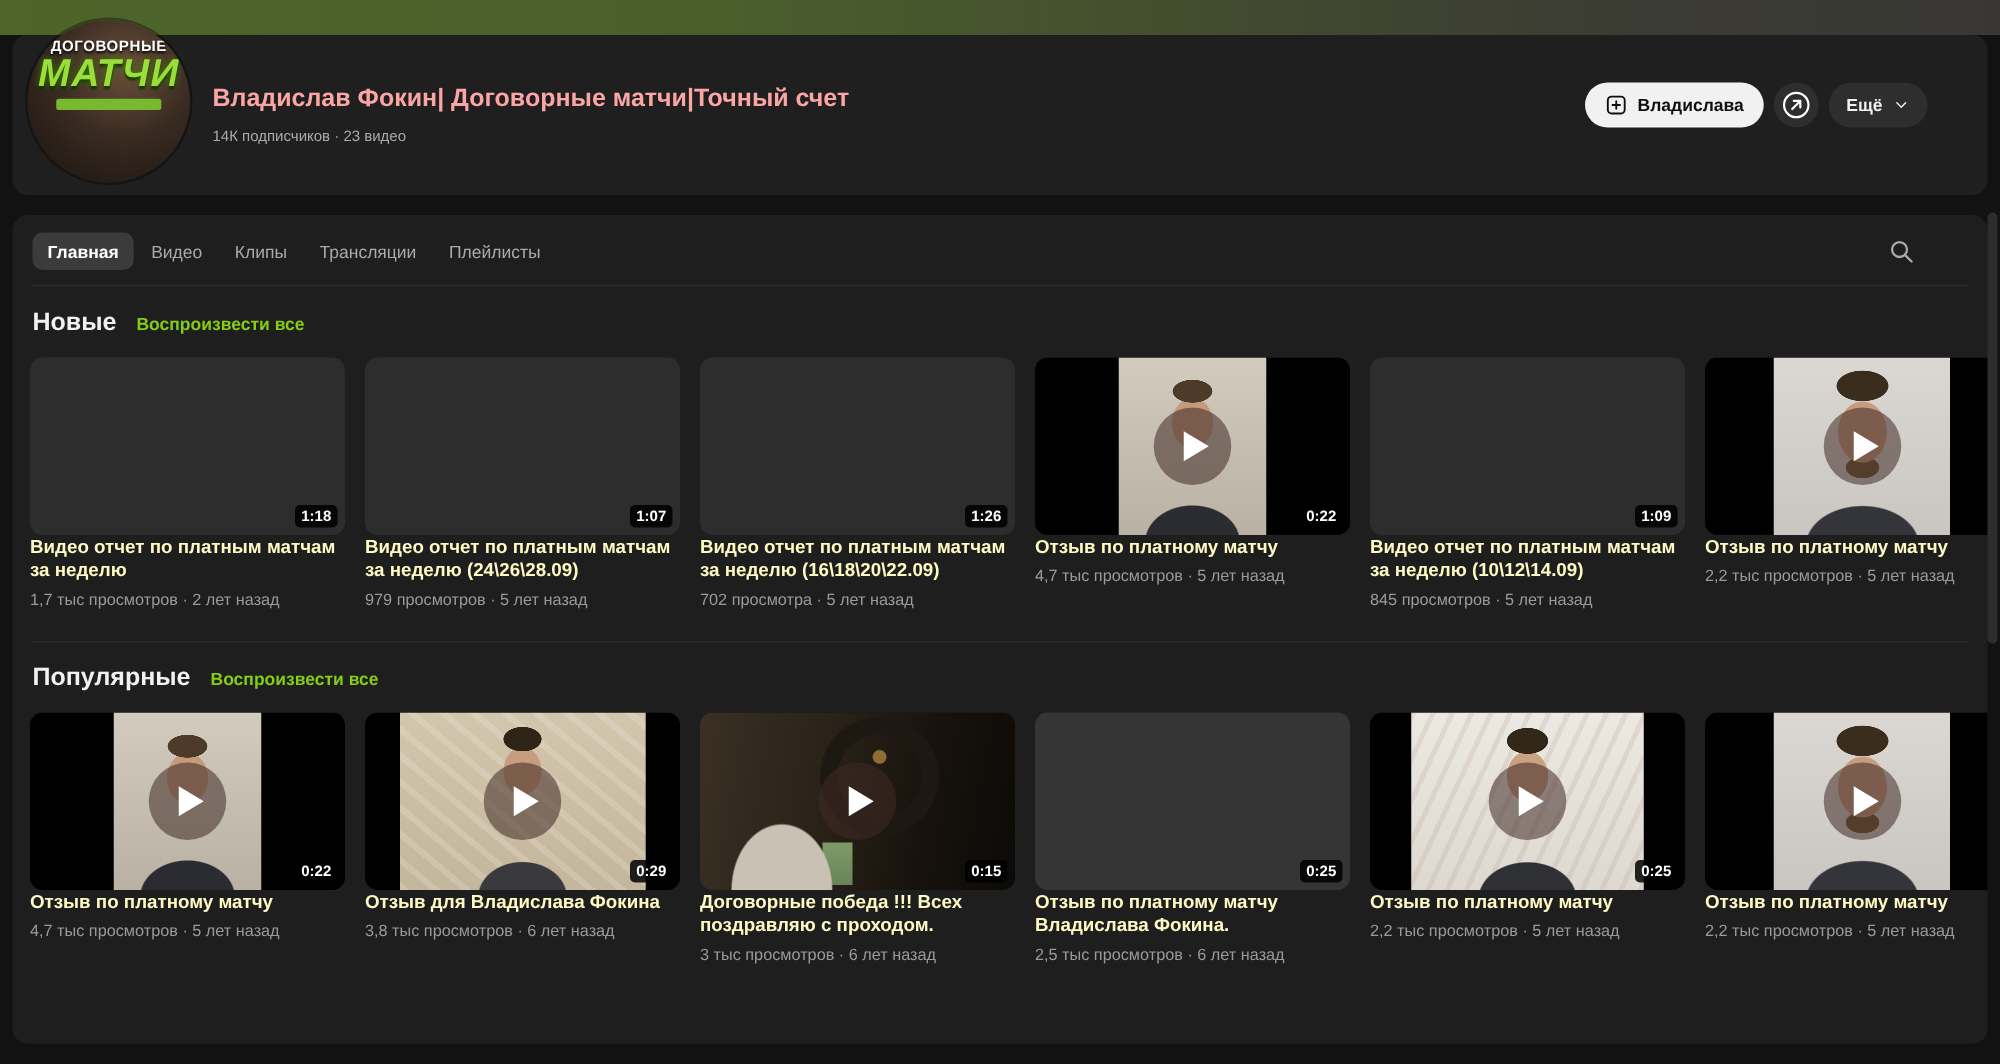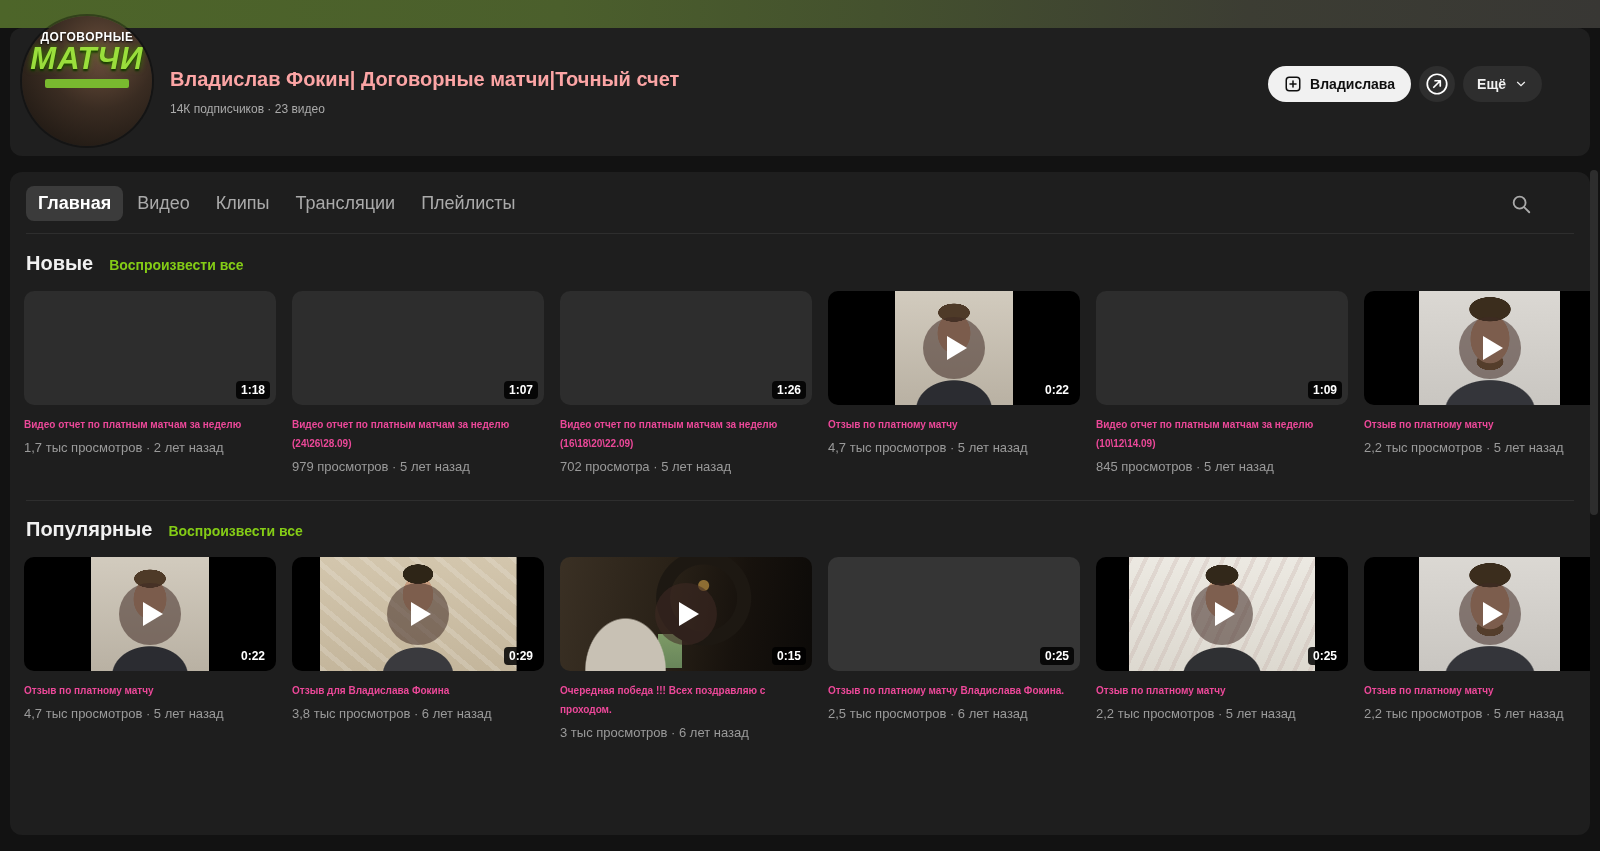--- a/index.html
+++ b/index.html
@@ -55,36 +55,36 @@
   .content-card{
     position:relative;
     margin:16px 10px 0;
     height:663px;
     background:#1e1e1e;
     border-radius:12px;
     overflow:hidden;
   }
   .tabs{ display:flex; align-items:center; gap:2px; padding:14px 16px 0; }
   .tab{ border:none; background:transparent; color:#aaaaaa; font-family:inherit;
-    font-size:18px; font-weight:500; padding:7px 12px; border-radius:8px; cursor:pointer;}
+    font-size:14px; font-weight:500; padding:7px 12px; border-radius:8px; cursor:pointer;}
   .tab.active{ background:#3b3b3b; color:#fff; font-weight:700; }
   .search-btn{ margin-left:auto; margin-right:42px; background:transparent; border:none;
     cursor:pointer; display:flex; align-items:center; }
   .tab-divider{ margin:12px 16px 0; border-top:1px solid #2e2e2e; }
   
   .section{ padding:18px 0 26px; position:relative; }
   .section.bordered::before{ content:""; position:absolute; top:0; left:16px; right:16px;
     height:1px; background:#2e2e2e; }
   .section-head{ display:flex; align-items:baseline; gap:16px; padding:0 16px;text-align:right; }
   .section-head h2{ font-size:20px; font-weight:700; color:#f1f1f1; }
   .play-all{ font-size:14px; font-weight:600; color:#84cc16; text-decoration:none; cursor:pointer;}
   .video-row{ margin-top:16px; display:grid; grid-template-columns:repeat(6,252px);
     gap:16px; padding:0 14px; }
   .video-card{ cursor:pointer; }
-  .thumb{ position:relative; height:114px; border-radius:10px; overflow:hidden;
+  .thumb{ position:relative; height:142px; border-radius:10px; overflow:hidden;
     background:#2d2d2d; background-repeat:no-repeat; }
   .t-blank{ background-color:#2d2d2d; }
   .t-blank-light{ background-color:#353535; }
   .t-person-a{ background-color:#000;
     background-image:
       radial-gradient(ellipse 26px 15px at 50% 19%, #4e3a28 60%, rgba(0,0,0,0) 62%),
       radial-gradient(ellipse 27px 33px at 50% 37%, #c49a7c 60%, rgba(0,0,0,0) 62%),
       radial-gradient(ellipse 62px 48px at 50% 104%, #2b2c31 60%, rgba(0,0,0,0) 62%),
       linear-gradient(#d2cbbe,#b9b1a3);
     background-size:100% 100%,100% 100%,100% 100%,47% 100%;
@@ -125,22 +125,22 @@
       linear-gradient(100deg, #3a3024 0%, #2a2218 40%, #17120d 70%, #0c0a08 100%);
     background-size:100% 100%,100% 100%,100% 100%,24px 34px,100% 100%;
     background-position:0 0,0 0,0 0,43% 96%,0 0; }
   .play-overlay{ position:absolute; left:50%; top:50%; transform:translate(-50%,-50%);
     width:62px; height:62px; border-radius:50%; background:rgba(64,41,37,.55);
     display:flex; align-items:center; justify-content:center; }
   .play-overlay::after{ content:""; border-style:solid; border-width:12px 0 12px 20px;
     border-color:transparent transparent transparent #fff; margin-left:5px; }
   .duration{ position:absolute; right:6px; bottom:6px; background:rgba(0,0,0,.85);
     color:#fff; font-size:12px; font-weight:700; padding:2px 5px; border-radius:4px; }
-  .v-title{ margin-top:10px; font-size:10px; font-weight:600; line-height:19px;
-    color:#ec4899; max-height:38px; overflow:hidden; }
+  .v-title{ font-size:15px; font-weight:600; line-height:19px;
+    color:#fef9c3; max-height:38px; overflow:hidden; }
   .v-meta{ margin-top:6px; font-size:13px; color:#9a9a9a; }
   .scroll-thumb{ position:absolute; right:2px; top:170px; width:8px; height:345px;
     border-radius:4px; background:#3c3c3c; opacity:.65; }
 </style>
 </head>
 <body>
 
 <div class="banner"></div>
 
 <div class="header-card">
@@ -277,21 +277,21 @@
     </div>
     <div class="v-title">Отзыв для Владислава Фокина</div>
     <div class="v-meta">3,8 тыс просмотров · 6 лет назад</div>
   </div>
 
   <div class="video-card">
     <div class="thumb t-car">
       <div class="play-overlay"></div>
       <span class="duration">0:15</span>
     </div>
-    <div class="v-title">Очередная победа !!! Всех поздравляю с проходом.</div>
+    <div class="v-title">Договорные победа !!! Всех поздравляю с проходом.</div>
     <div class="v-meta">3 тыс просмотров · 6 лет назад</div>
   </div>
 
   <div class="video-card">
     <div class="thumb t-blank-light">
 
       <span class="duration">0:25</span>
     </div>
     <div class="v-title">Отзыв по платному матчу Владислава Фокина.</div>
     <div class="v-meta">2,5 тыс просмотров · 6 лет назад</div>

